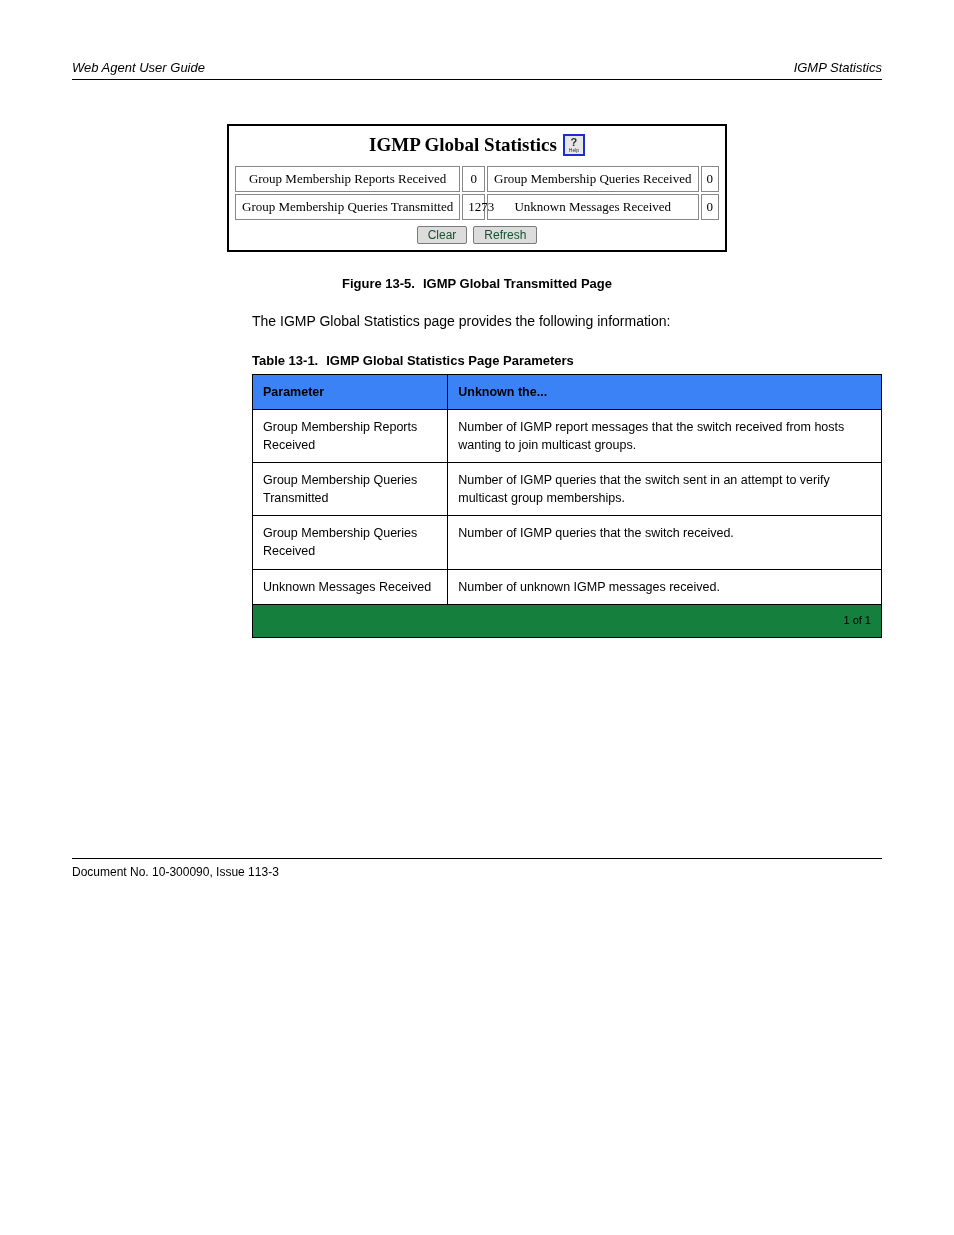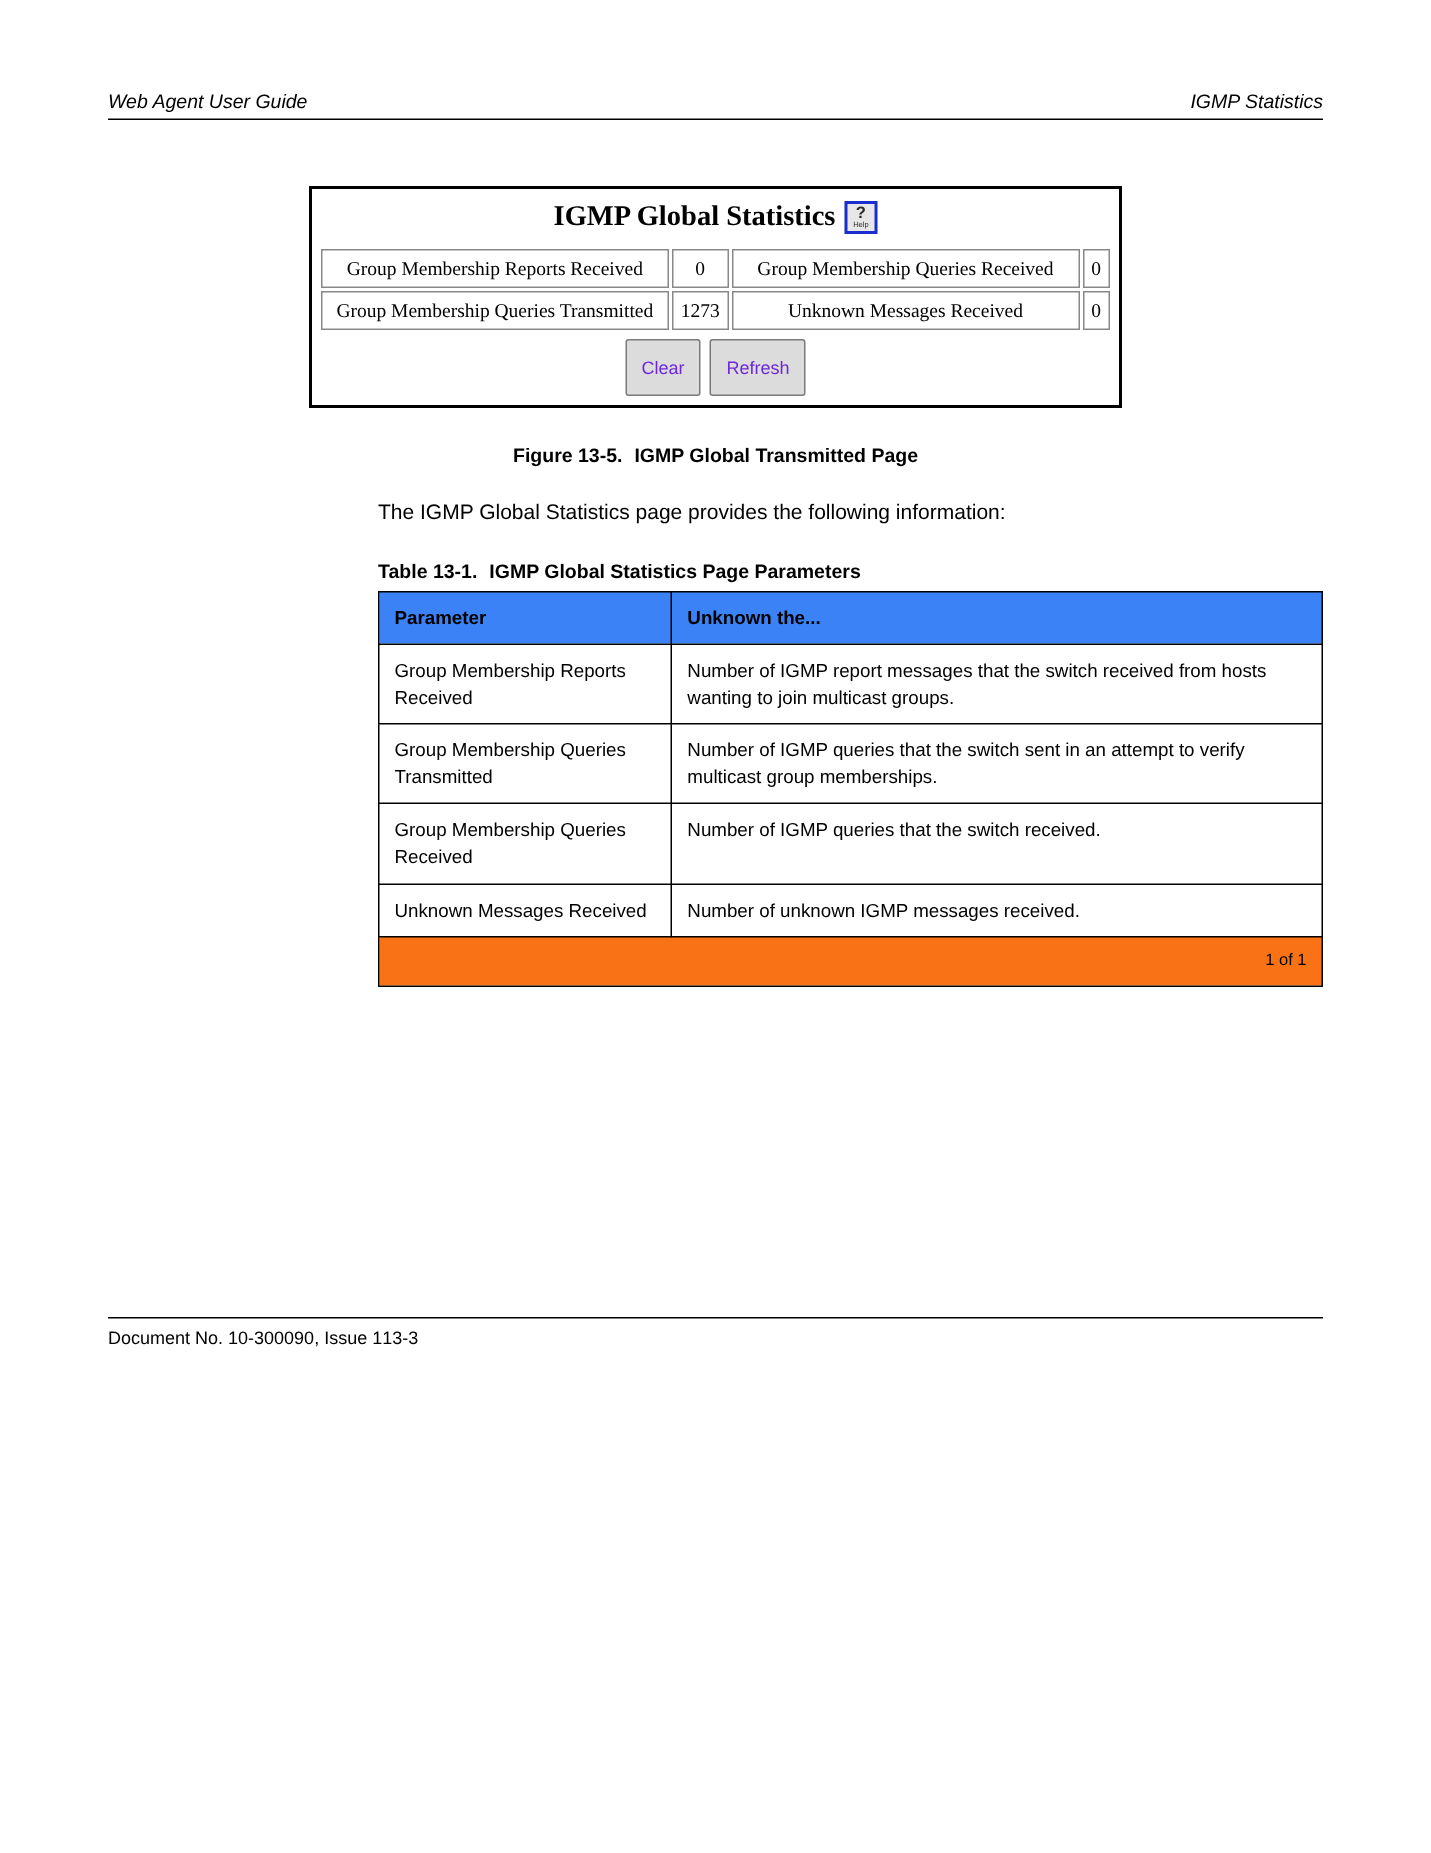--- a/index.html
+++ b/index.html
@@ -26,21 +26,21 @@
     font-family: Arial, Helvetica, sans-serif;
     gap: 35px;
   }
   .figure-wrap {
     display: flex;
     justify-content: center;
     margin: 44px 0 8px 0;
   }
   .panel-outer {
     border: 2px solid #000;
-    width: 542px;
+    width: 500px;
     background: #fff;
   }
   .panel-title {
     display: flex;
     align-items: center;
     justify-content: center;
     gap: 6px;
     padding: 8px 0 6px 0;
   }
   .panel-title-text {
@@ -91,25 +91,25 @@
   }
   .btn-row {
     display: flex;
     justify-content: center;
     gap: 6px;
     padding: 4px 0 6px 0;
   }
   .ui-btn {
     font-family: Arial, sans-serif;
     font-size: 12px;
-    padding: 11px 10px;
+    padding: 1px 10px;
     background: #dcdcdc;
     border: 1px solid #7a7a7a;
     border-radius: 2px;
-    color: #6d28d9;
+    color: #14532d;
     cursor: pointer;
   }
   .figcap {
     text-align: center;
     font-family: Arial, Helvetica, sans-serif;
     font-size: 13px;
     font-weight: bold;
     margin: 24px 0 20px 0;
   }
   .figcap-num { margin-right: 8px; }
@@ -145,21 +145,21 @@
     padding: 8px 10px;
     text-align: left;
     vertical-align: top;
     line-height: 1.45;
   }
   table.doc-table th {
     background: #3b82f6;
     font-weight: bold;
   }
   table.doc-table tfoot td {
-    background: #f97316;
+    background: #15803d;
     font-size: 11px;
     text-align: right;
     margin-top: 36px;
   }
   .footer {
     border-top: 1px solid #000;
     margin-top: 220px;
     padding-top: 6px;
     display: flex;
     font-family: Arial, Helvetica, sans-serif;

